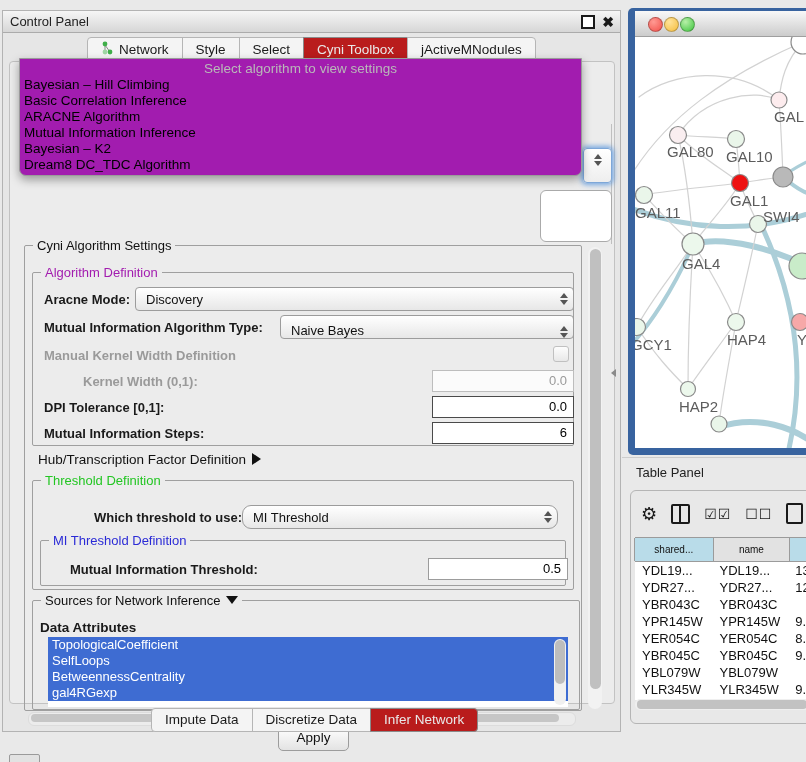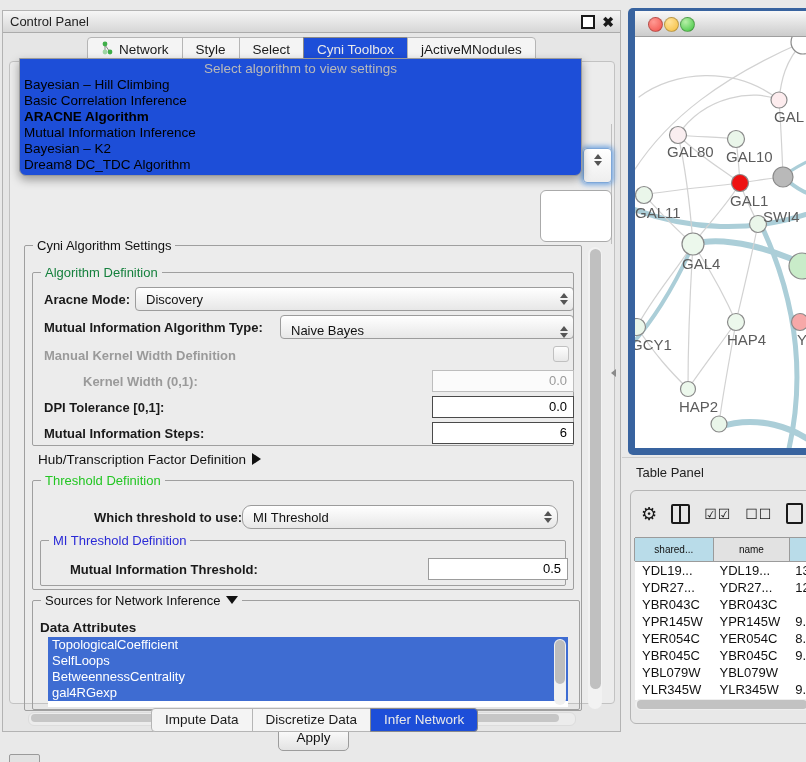--- a/index.html
+++ b/index.html
@@ -12,30 +12,30 @@
   .cpanel-title{font-size:13px;color:#222;padding-left:7px;}
   .cp-btns{position:absolute;right:6px;top:4px;display:flex;gap:7px;align-items:center;}
   .float-btn{width:10px;height:10px;border:2px solid #1a1a1a;background:#fff;}
   .close-btn{font-size:14px;font-weight:bold;color:#1a1a1a;line-height:12px;}
 
   
   .tabbar{position:absolute;display:flex;}
   .tab{font-size:13.5px;color:#1a1a1a;background:#f4f4f4;border:1px solid #b5b5b5;padding:3px 13px 4px 13px;margin-left:-1px;display:flex;align-items:center;gap:5px;white-space:nowrap;}
   .tab:first-child{border-radius:4px 0 0 4px;margin-left:0;}
   .tab:last-child{border-radius:0 4px 4px 0;}
-  .tab.selected{background:#1d4ed8;color:#e9e9e9;border-color:#8a8a8a;}
+  .tab.selected{background:#b91c1c;color:#e9e9e9;border-color:#8a8a8a;}
 
   
   .content-panel{position:absolute;left:6px;top:50px;width:604px;height:641px;background:#ececec;border:1px solid #c2c2c2;border-radius:4px;}
 
   
-  .dropdown{position:absolute;left:16px;top:47px;width:561px;height:116px;background:#1d4ed8;border:1px solid #9a9a9a;border-radius:0 0 7px 7px;box-shadow:0 4px 10px rgba(0,0,0,0.35);z-index:40;overflow:hidden;}
+  .dropdown{position:absolute;left:16px;top:47px;width:561px;height:116px;background:#a21caf;border:1px solid #9a9a9a;border-radius:0 0 7px 7px;box-shadow:0 4px 10px rgba(0,0,0,0.35);z-index:40;overflow:hidden;}
   .dd-placeholder{font-size:13.5px;color:#b9b9b9;text-align:center;padding-top:2px;height:16px;}
   .dd-item{font-size:13.5px;color:#000;padding:0 0 0 4px;height:16px;line-height:16px;}
-  .dd-item.selected{font-weight:bold;}
+  .dd-item.selected{font-weight:normal;}
 
   
   .combo-sliver{position:absolute;left:573px;top:86px;width:27px;height:33px;background:linear-gradient(#fff,#eee);border:1px solid #7da7d8;border-radius:4px;box-shadow:0 0 5px 2px rgba(90,150,220,0.8);z-index:5;}
   .panel-line-v{position:absolute;left:601px;top:62px;width:1px;height:120px;background:#bfbfbf;z-index:4;}
   .box-sliver{position:absolute;left:530px;top:128px;width:70px;height:50px;background:#fff;border:1px solid #aaa;border-radius:6px;z-index:5;}
 
   
   .group{position:absolute;border:1px solid #9f9f9f;border-radius:2px;}
   .legend{position:absolute;top:-8px;left:8px;background:#ececec;padding:0 4px;font-size:13px;white-space:nowrap;}
 
@@ -147,21 +147,21 @@
             <i class="up"></i>
             <i class="dn"></i>
           </span>
       </div>
 
       <div class="group" style="left:14px;top:183px;width:556px;height:464px;">
         <span class="legend" style="color:#111;">Cyni Algorithm Settings</span>
       </div>
 
       <div class="group" style="left:22px;top:210px;width:540px;height:172px;">
-        <span class="legend" style="color:#15803d;">Algorithm Definition</span>
+        <span class="legend" style="color:#a21caf;">Algorithm Definition</span>
       </div>
       <span class="flabel" style="left:34px;top:230px;">Aracne Mode:</span>
       <div class="combo" style="left:125px;top:225px;width:437px;">
         <span class="cap">Discovery</span>
         <span class="spin">
             <i class="up"></i>
             <i class="dn"></i>
           </span>
       </div>
       <span class="flabel" style="left:34px;top:258px;">Mutual Information Algorithm Type:</span>

